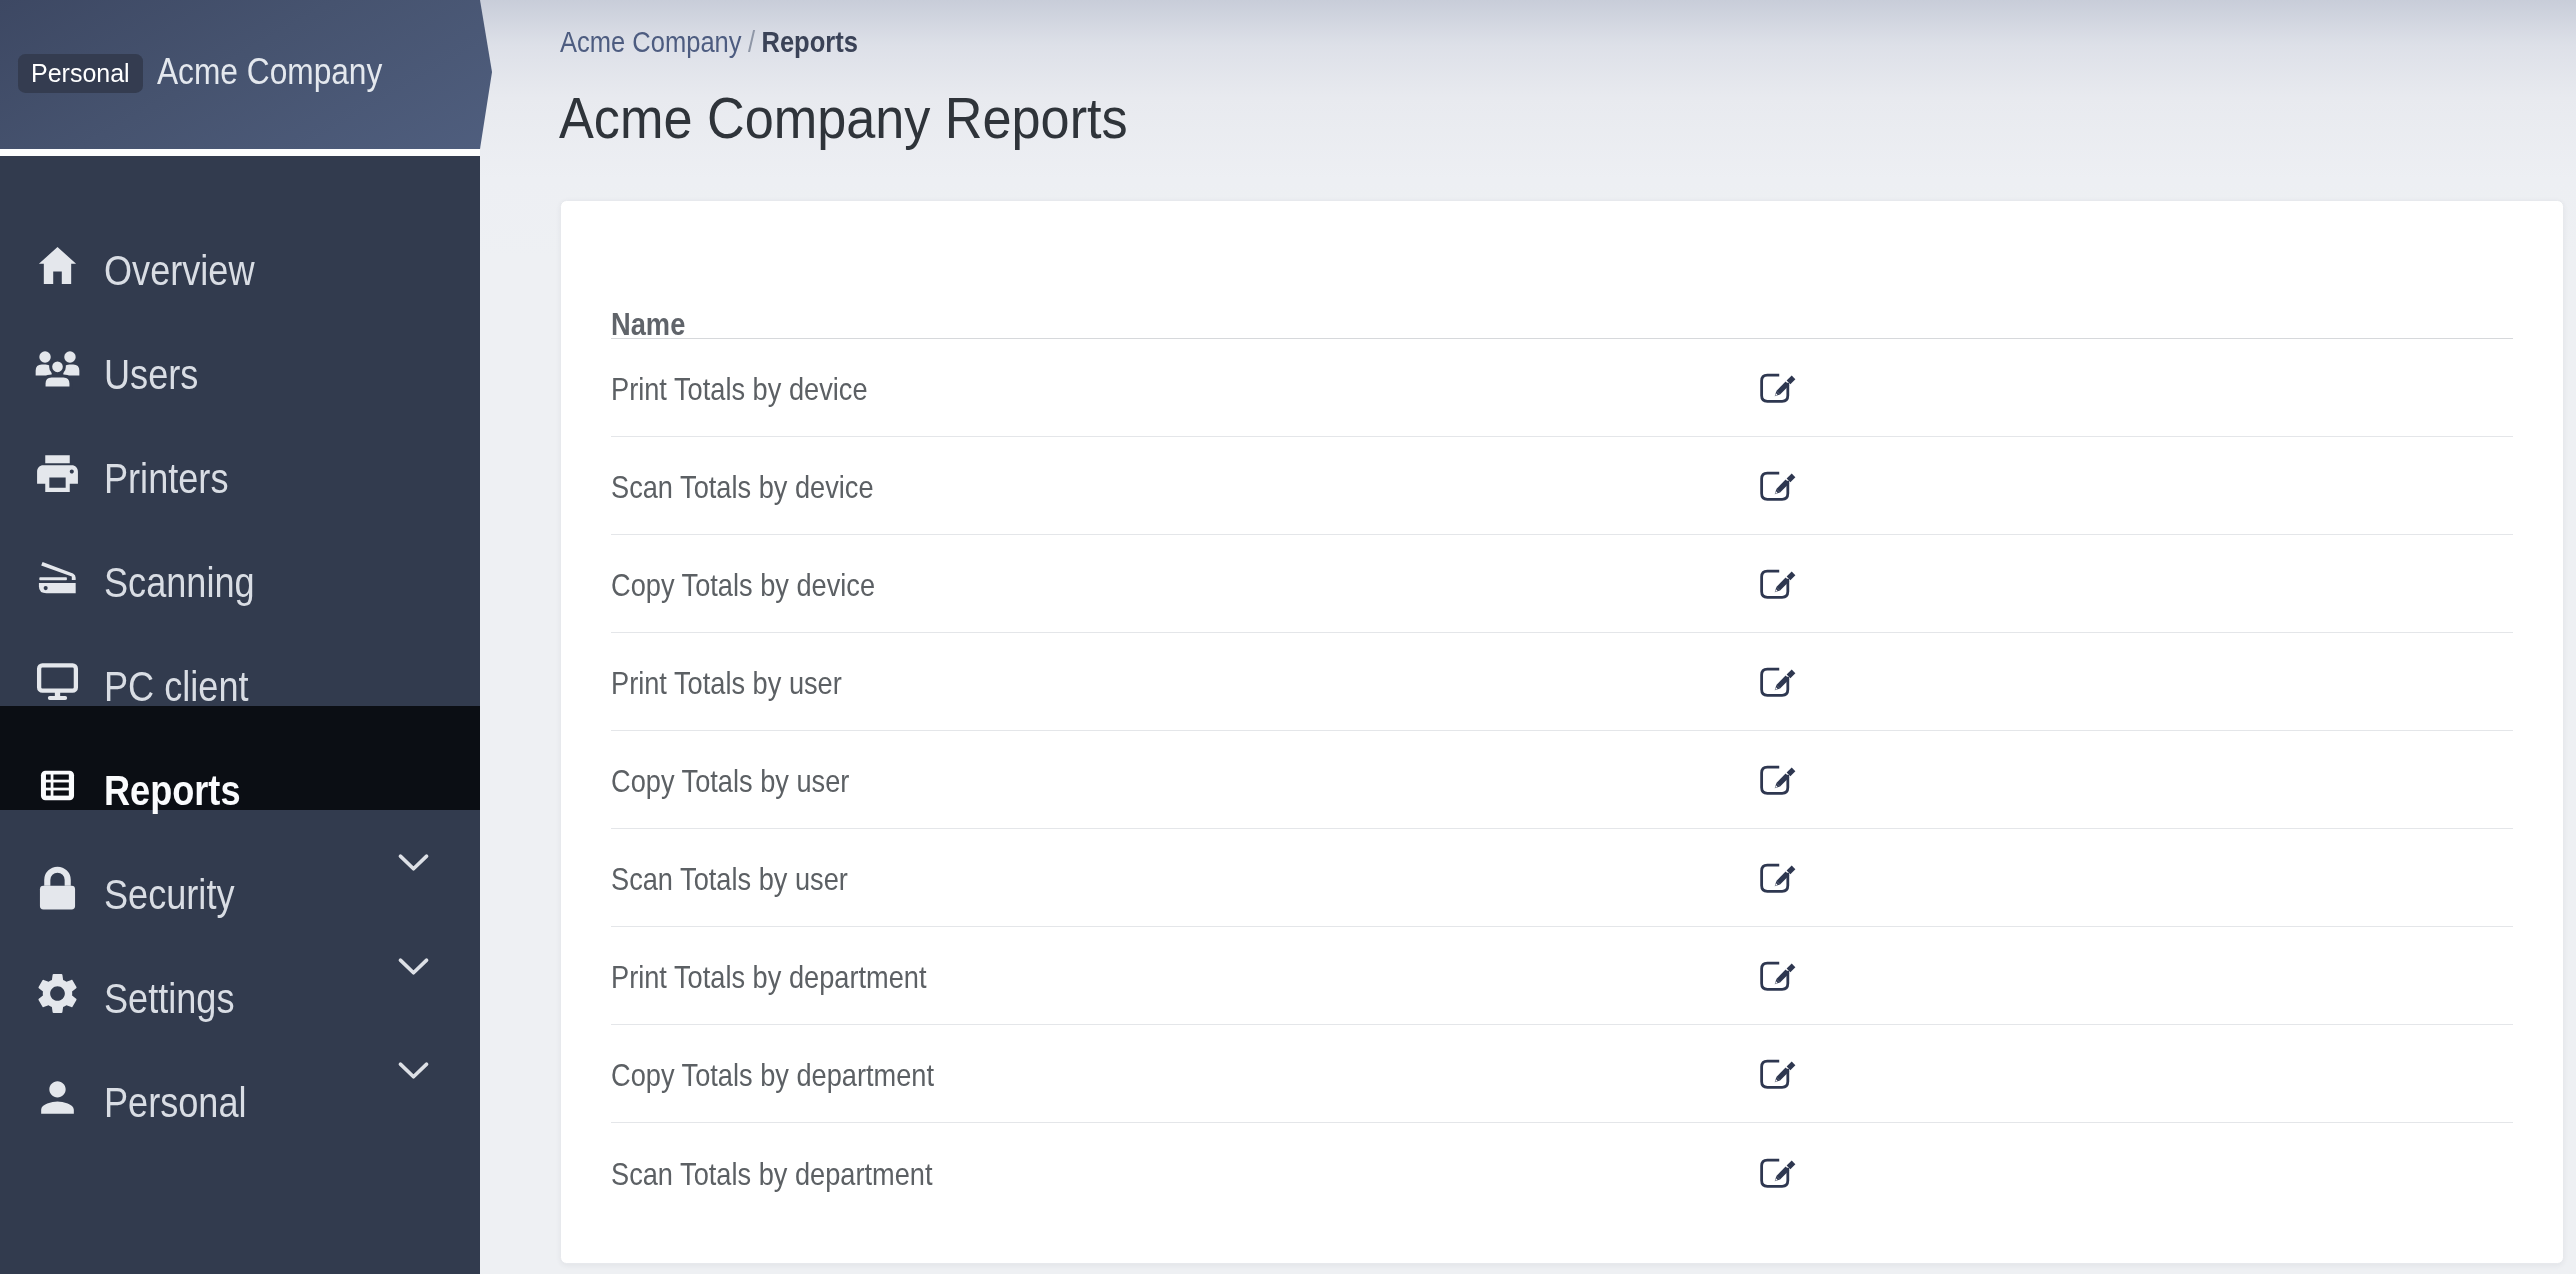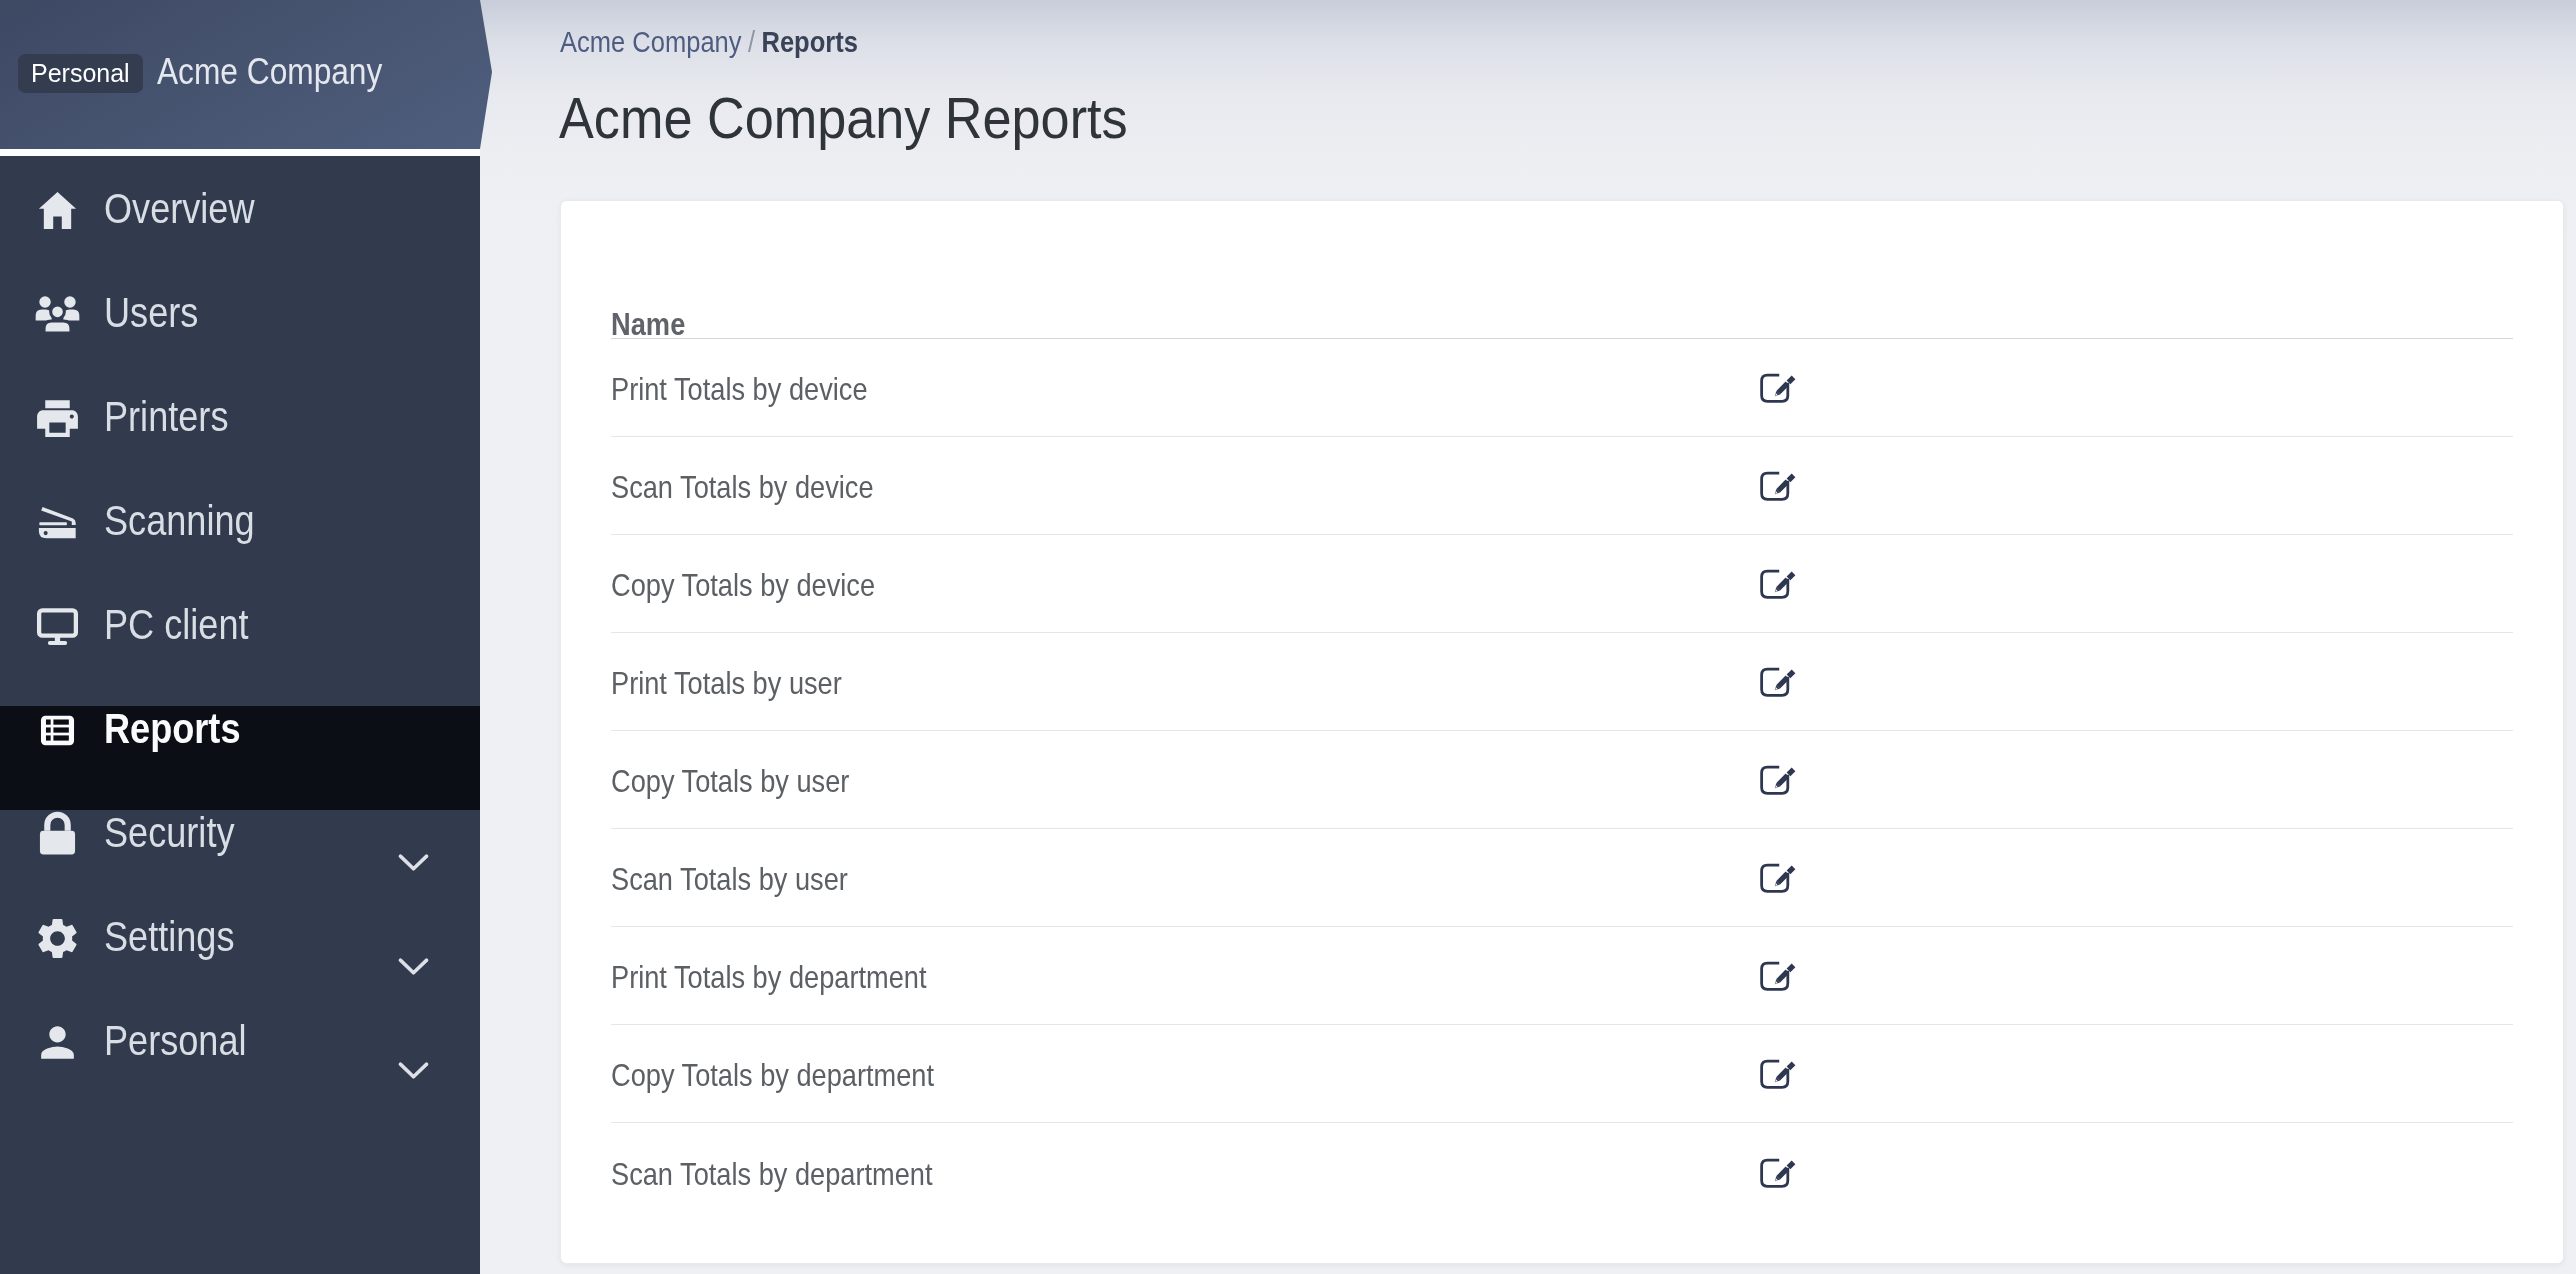--- a/index.html
+++ b/index.html
@@ -83,21 +83,21 @@
     position:absolute; left:157px; top:52px;
     font-size:37px; line-height:39px; color:#e4e8ee; white-space:nowrap;
     display:inline-block; transform:scaleX(0.856); transform-origin:left top;
   }
   .side-gap {
     position:absolute; left:0; top:149px; width:480px; height:6.5px;
     background:#fcfdfe; z-index:2;
   }
   .nav { position:absolute; left:0; top:155px; width:480px; padding-top:31px; }
   .nav-item {
-    position:relative; height:104px; display:flex; align-items:flex-start;
+    position:relative; height:104px; display:flex; align-items:flex-end;
     cursor:pointer;
   }
   .nav-item.active { background:#0b0e14; }
   .nav-icon {
     width:49px; margin-left:32.5px; display:flex; align-items:center; justify-content:center;
     flex:none;
   }
   .nav-icon svg { display:block; }
   .nav-icon .ic-fill { fill:#e4e7ec; }
   .nav-icon .ic-stroke { stroke:#e4e7ec; fill:none; }

